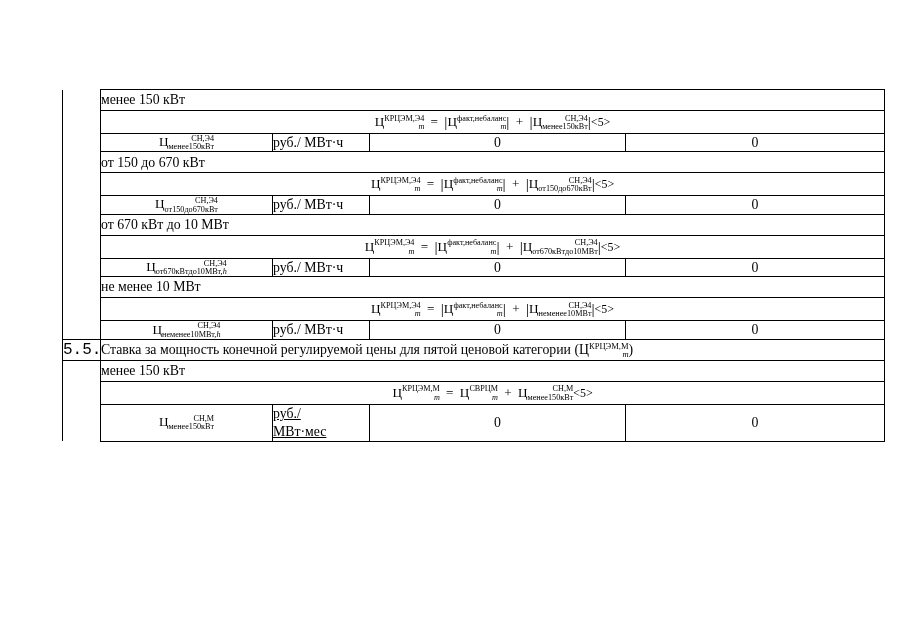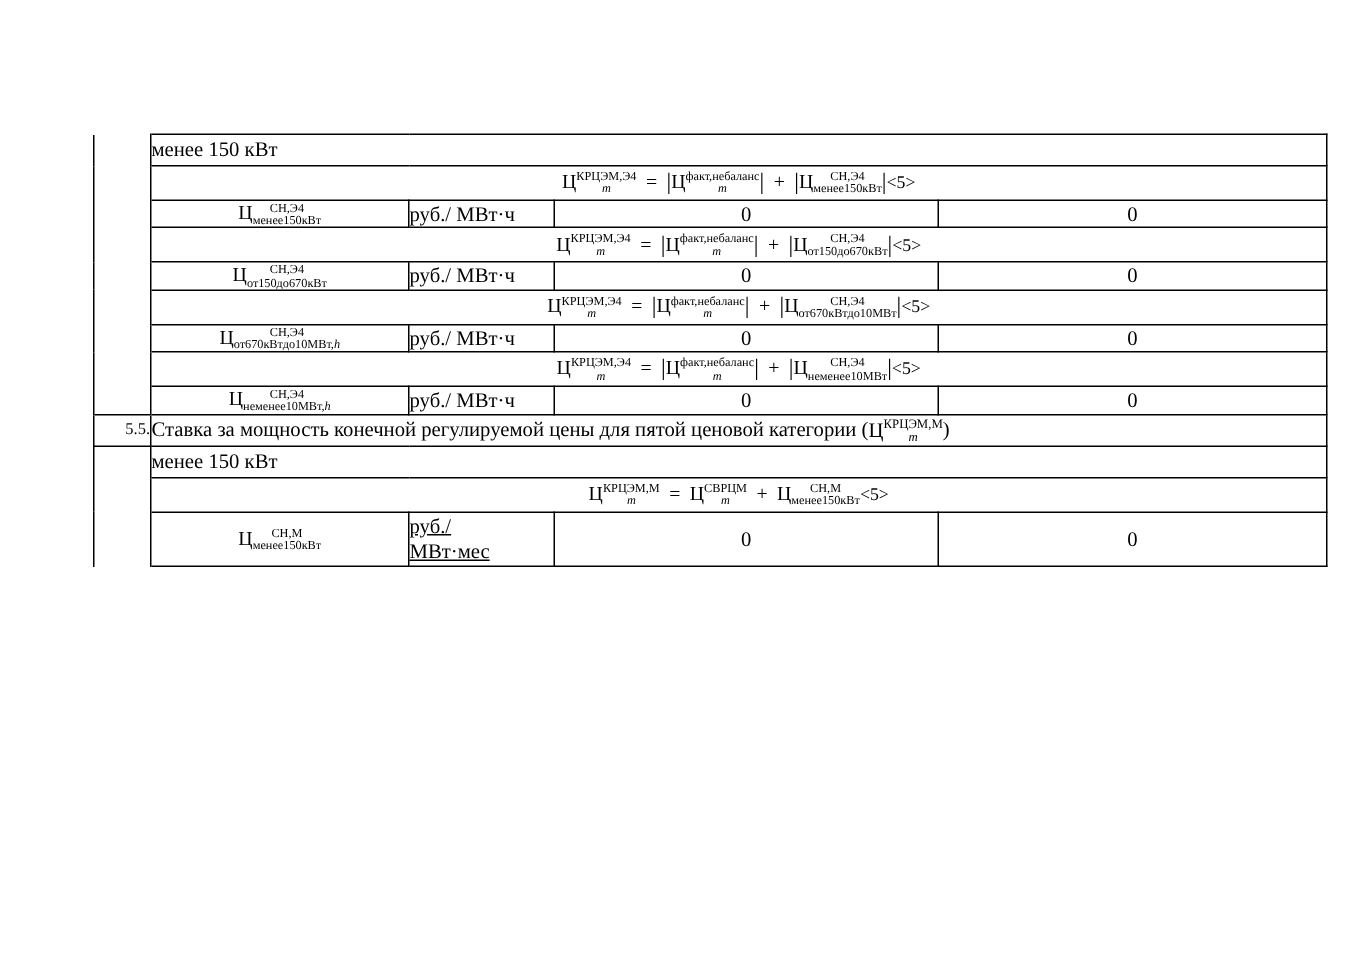--- a/index.html
+++ b/index.html
@@ -46,21 +46,22 @@
   .c-lbl   { width: 172px; }
   .c-unit  { width: 97px; }
   .c-val1  { width: 256px; }
   .c-val2  { width: 259px; }
 
   
   .cell-num {
     text-align: right;
     vertical-align: top;
     padding-top: 5px;
-    font-size: 11px;
+    font-size: 16px;
+    font-family: Liberation Mono, monospace;
   }
   .cell-num.blank { border-top: 0; border-bottom: 0; }
 
   .cell-head {
     text-align: left;
     padding: 6px 0 6px 6px;
     height: 20px;
     font-size: 13.8px;
   }
   .cell-formula {
@@ -84,21 +85,21 @@
     font-size: 13.8px;
   }
 
   
   .m { white-space: nowrap; }
   .var { font-style: normal; }
   
   .sbs {
     display: inline-block;
     vertical-align: -0.38em;
-    text-align: center;
+    text-align: right;
     font-size: 0.62em;
     line-height: 1.02;
     white-space: nowrap;
   }
   .sbs .top { display: block; }
   .sbs .bot { display: block; }
   .sbs .bot.it { font-style: italic; }
 
   .op { padding: 0 3px; }
   .bar { font-size: 1.18em; vertical-align: -0.06em; }
@@ -129,39 +130,51 @@
         </tr>
         <tr>
           <td class="cell-num blank">&nbsp;</td>
           <td class="cell-label"><span class="m"><span class="var">Ц</span><span class="sbs"><span class="top">СН,Э4</span><span class="bot">менее150кВт</span></span></span></td>
           <td class="cell-unit">руб./ МВт·ч</td>
           <td class="cell-val">0</td>
           <td class="cell-val">0</td>
         </tr>
         <tr>
           <td class="cell-num blank">&nbsp;</td>
+          <td class="cell-head" colspan="4">от 150 до 670 кВт</td>
+        </tr>
+        <tr>
+          <td class="cell-num blank">&nbsp;</td>
           <td class="cell-formula" colspan="4"><span class="m"><span class="m"><span class="var">Ц</span><span class="sbs"><span class="top">КРЦЭМ,Э4</span><span class="bot it">m</span></span></span><span class="op"> = </span><span class="bar">|</span><span class="m"><span class="var">Ц</span><span class="sbs"><span class="top">факт,небаланс</span><span class="bot it">m</span></span></span><span class="bar">|</span><span class="op"> + </span><span class="bar">|</span><span class="m"><span class="var">Ц</span><span class="sbs"><span class="top">СН,Э4</span><span class="bot">от150до670кВт</span></span></span><span class="bar">|</span><span class="ref">&lt;5&gt;</span></span></td>
         </tr>
         <tr>
           <td class="cell-num blank">&nbsp;</td>
           <td class="cell-label"><span class="m"><span class="var">Ц</span><span class="sbs"><span class="top">СН,Э4</span><span class="bot">от150до670кВт</span></span></span></td>
           <td class="cell-unit">руб./ МВт·ч</td>
           <td class="cell-val">0</td>
           <td class="cell-val">0</td>
         </tr>
         <tr>
           <td class="cell-num blank">&nbsp;</td>
+          <td class="cell-head" colspan="4">от 670 кВт до 10 МВт</td>
+        </tr>
+        <tr>
+          <td class="cell-num blank">&nbsp;</td>
           <td class="cell-formula" colspan="4"><span class="m"><span class="m"><span class="var">Ц</span><span class="sbs"><span class="top">КРЦЭМ,Э4</span><span class="bot it">m</span></span></span><span class="op"> = </span><span class="bar">|</span><span class="m"><span class="var">Ц</span><span class="sbs"><span class="top">факт,небаланс</span><span class="bot it">m</span></span></span><span class="bar">|</span><span class="op"> + </span><span class="bar">|</span><span class="m"><span class="var">Ц</span><span class="sbs"><span class="top">СН,Э4</span><span class="bot">от670кВтдо10МВт</span></span></span><span class="bar">|</span><span class="ref">&lt;5&gt;</span></span></td>
         </tr>
         <tr>
           <td class="cell-num blank">&nbsp;</td>
           <td class="cell-label"><span class="m"><span class="var">Ц</span><span class="sbs"><span class="top">СН,Э4</span><span class="bot"><span>от670кВтдо10МВт,</span><i>h</i></span></span></span></td>
           <td class="cell-unit">руб./ МВт·ч</td>
           <td class="cell-val">0</td>
           <td class="cell-val">0</td>
+        </tr>
+        <tr>
+          <td class="cell-num blank">&nbsp;</td>
+          <td class="cell-head" colspan="4">не менее 10 МВт</td>
         </tr>
         <tr>
           <td class="cell-num blank">&nbsp;</td>
           <td class="cell-formula" colspan="4"><span class="m"><span class="m"><span class="var">Ц</span><span class="sbs"><span class="top">КРЦЭМ,Э4</span><span class="bot it">m</span></span></span><span class="op"> = </span><span class="bar">|</span><span class="m"><span class="var">Ц</span><span class="sbs"><span class="top">факт,небаланс</span><span class="bot it">m</span></span></span><span class="bar">|</span><span class="op"> + </span><span class="bar">|</span><span class="m"><span class="var">Ц</span><span class="sbs"><span class="top">СН,Э4</span><span class="bot">неменее10МВт</span></span></span><span class="bar">|</span><span class="ref">&lt;5&gt;</span></span></td>
         </tr>
         <tr>
           <td class="cell-num blank">&nbsp;</td>
           <td class="cell-label"><span class="m"><span class="var">Ц</span><span class="sbs"><span class="top">СН,Э4</span><span class="bot"><span>неменее10МВт,</span><i>h</i></span></span></span></td>
           <td class="cell-unit">руб./ МВт·ч</td>
           <td class="cell-val">0</td>

